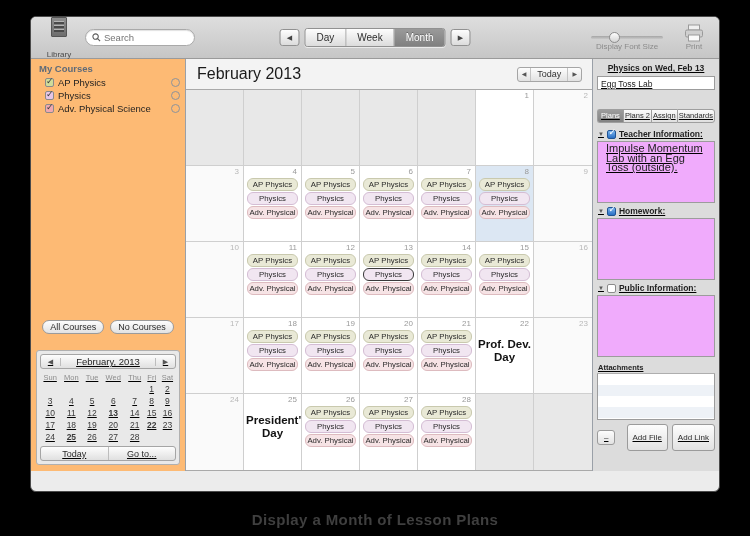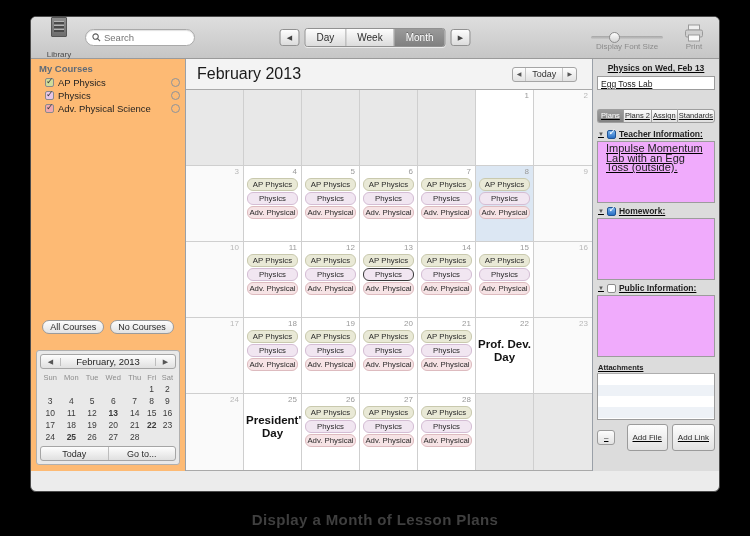--- a/index.html
+++ b/index.html
@@ -203,20 +203,21 @@
     border: 1px solid #9b9b9b;
     border-radius: 8px;
     background: linear-gradient(to bottom,#fdfdfd,#e2e2e2);
   }
   
   #mini-cal {
     background: #e9e9e9;
     border: 1px solid #b0b0b0;
     border-radius: 3px;
     padding: 3px;
+    text-decoration: underline;
   }
   #mc-header {
     display: flex; align-items: center; justify-content: space-between;
     border: 1px solid #a5a5a5; border-radius: 3px;
     background: linear-gradient(to bottom,#fdfdfd,#e0e0e0);
     height: 15px; margin-bottom: 3px;
   }
   .mc-arrow { width: 20px; text-align: center; font-size: 7px; color: #555; border-right: 1px solid #bdbdbd;}
   .mc-arrow.r { border-right: 0; border-left: 1px solid #bdbdbd; }
   #mc-title { flex: 1; text-align: center; font-size: 9.5px; color: #1f1f1f; }
@@ -243,21 +244,21 @@
   
   #calendar {
     flex: 1;
     background: #f3f3f3;
     display: flex; flex-direction: column;
     border-right: 1px solid #9aa0a8;
   }
   #cal-header {
     height: 30px;
     display: flex; align-items: center; justify-content: space-between;
-    padding: 0 15px 0 11px;
+    padding: 0 10px 0 11px;
     background: #f3f3f3;
   }
   #cal-title { font-size: 16px; color: #1a1a1a; }
   #today-group {
     display: flex; align-items: center;
     border: 1px solid #a5a5a5; border-radius: 3px;
     background: linear-gradient(to bottom,#fdfdfd,#e2e2e2);
     height: 15px;
   }
   #today-group .tg { font-size: 9px; color: #333; padding: 0 6px; line-height: 13px; }

